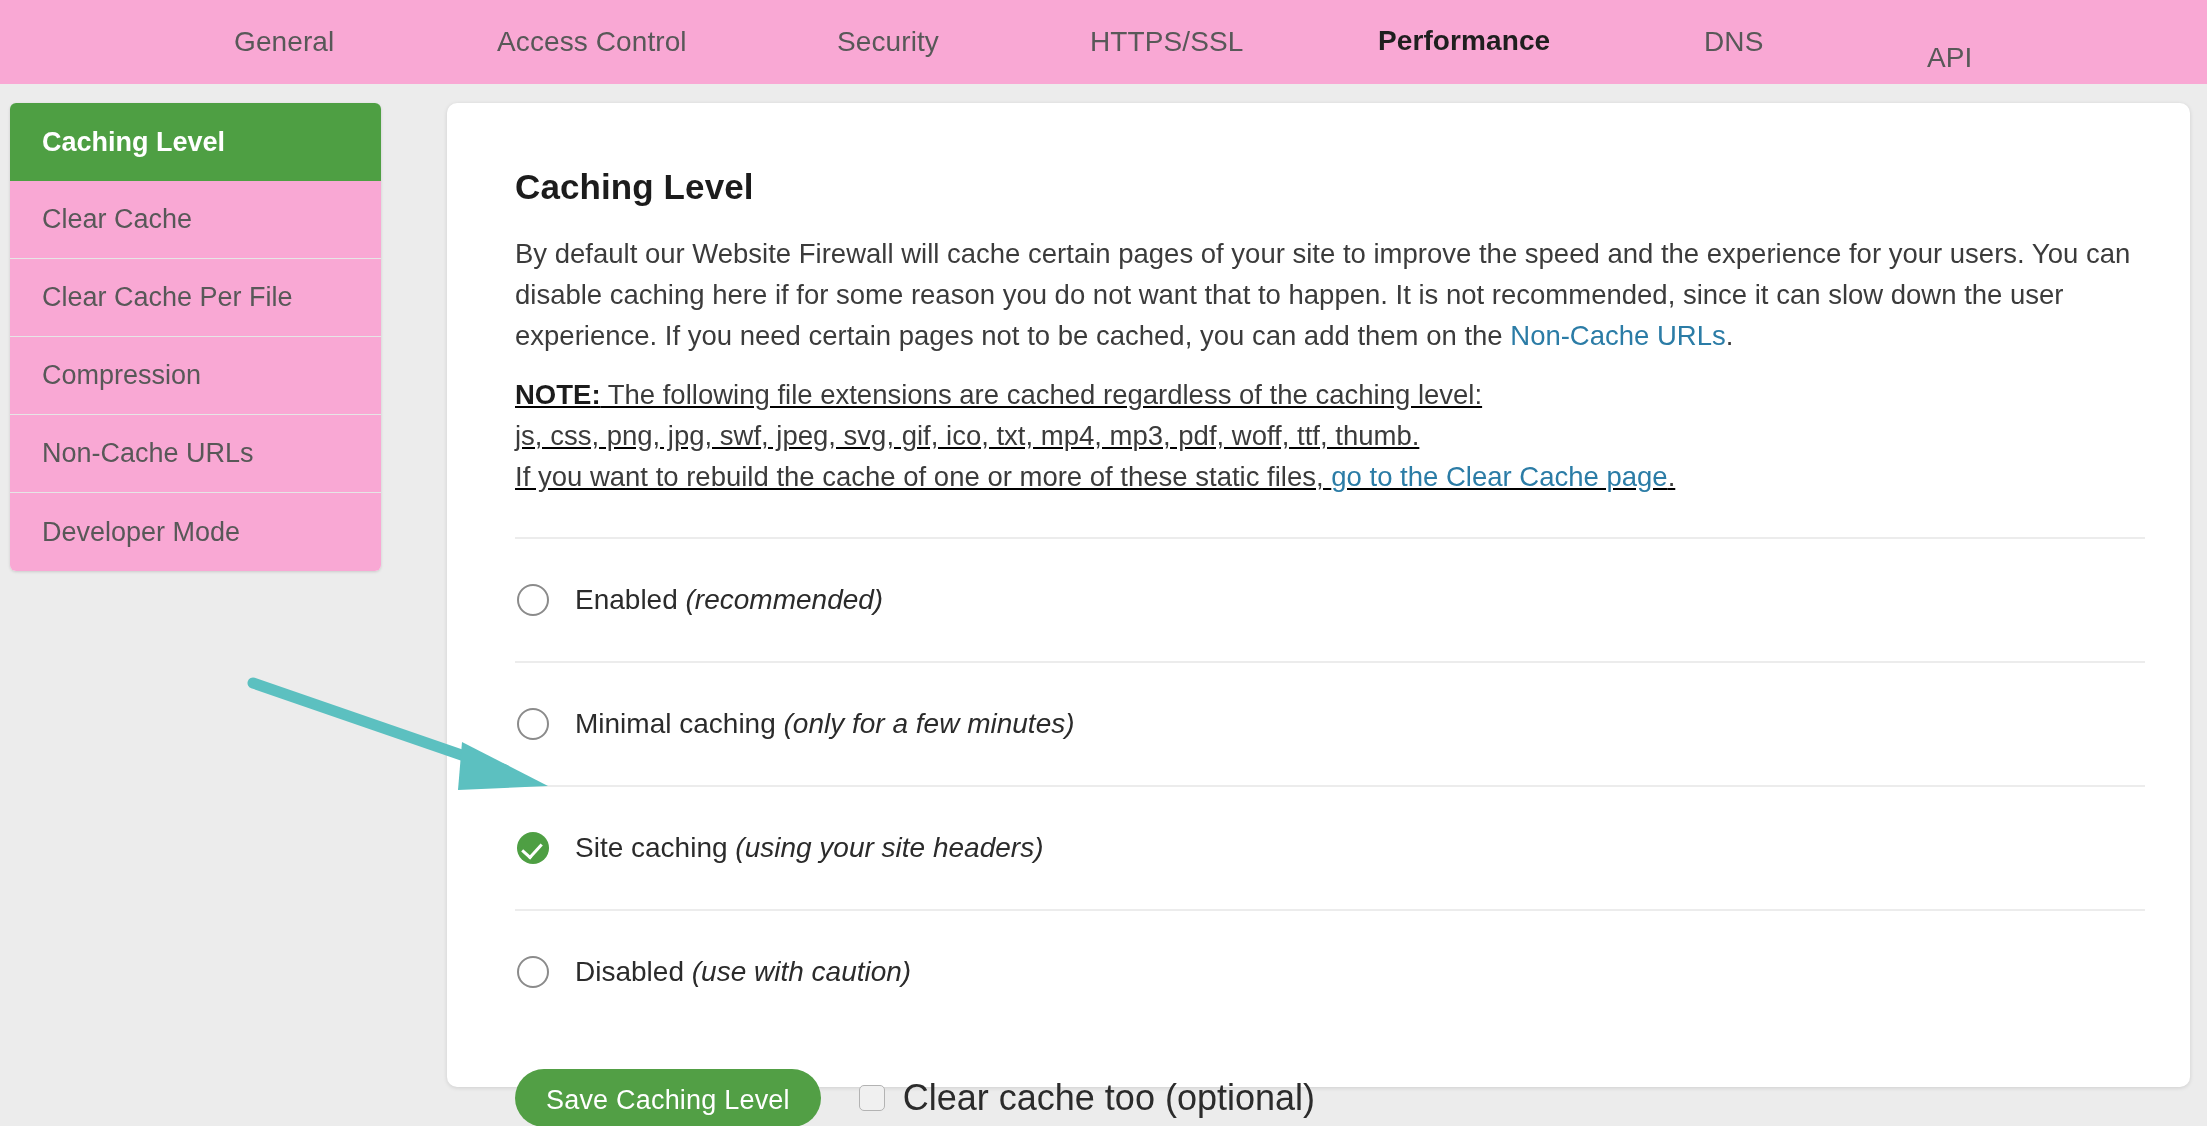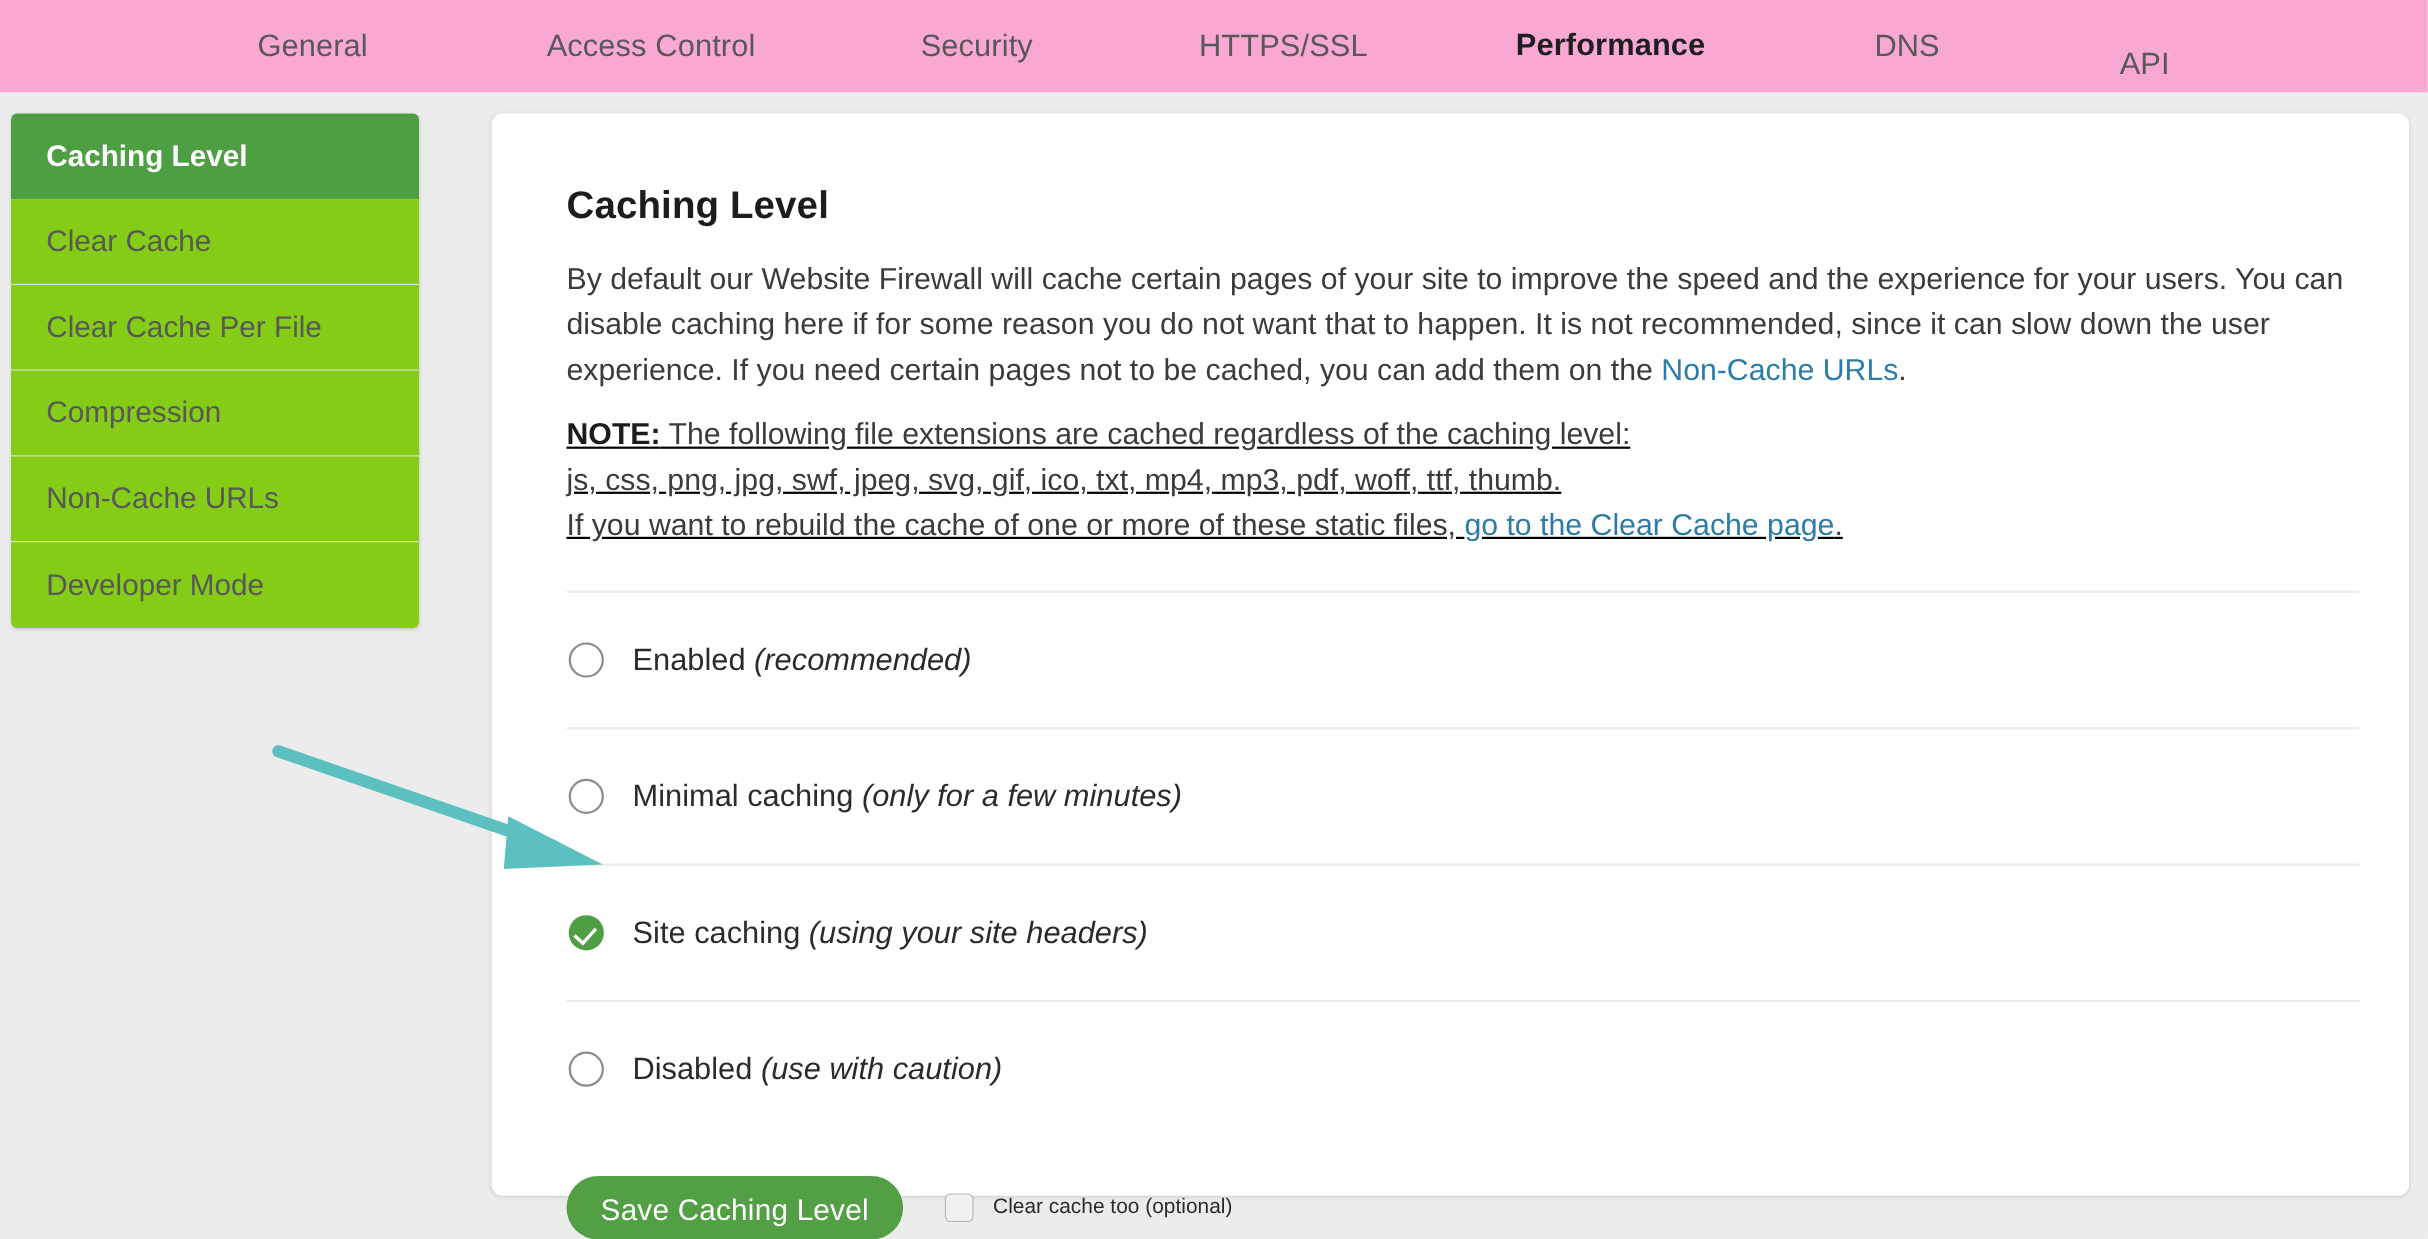--- a/index.html
+++ b/index.html
@@ -52,21 +52,21 @@
     box-shadow: 0 1px 3px rgba(0,0,0,.14);
     overflow: hidden;
   }
   .side-item {
     height: 78px;
     display: flex;
     align-items: center;
     padding-left: 32px;
     font-size: 27px;
     color: #585858;
-    background: #84cc16;
+    background: #f9a8d4;
     border-bottom: 1px solid #e6e6e6;
     cursor: pointer;
   }
   .side-item:last-child { border-bottom: none; }
   .side-item.active {
     background: #4e9f43;
     color: #ffffff;
     font-weight: 700;
     border-bottom: none;
   }
@@ -187,21 +187,21 @@
     width: 26px;
     height: 26px;
     border: 1px solid #b3b3b3;
     border-radius: 5px;
     background: #f0f0f0;
     flex: 0 0 auto;
     cursor: pointer;
   }
   .chk-label {
     margin-left: 18px;
-    font-size: 19px;
+    font-size: 36px;
     color: #2b2b2b;
     white-space: nowrap;
   }
 
   
   .arrow-svg {
     position: absolute;
     left: 230px;
     top: 650px;
     width: 350px;

